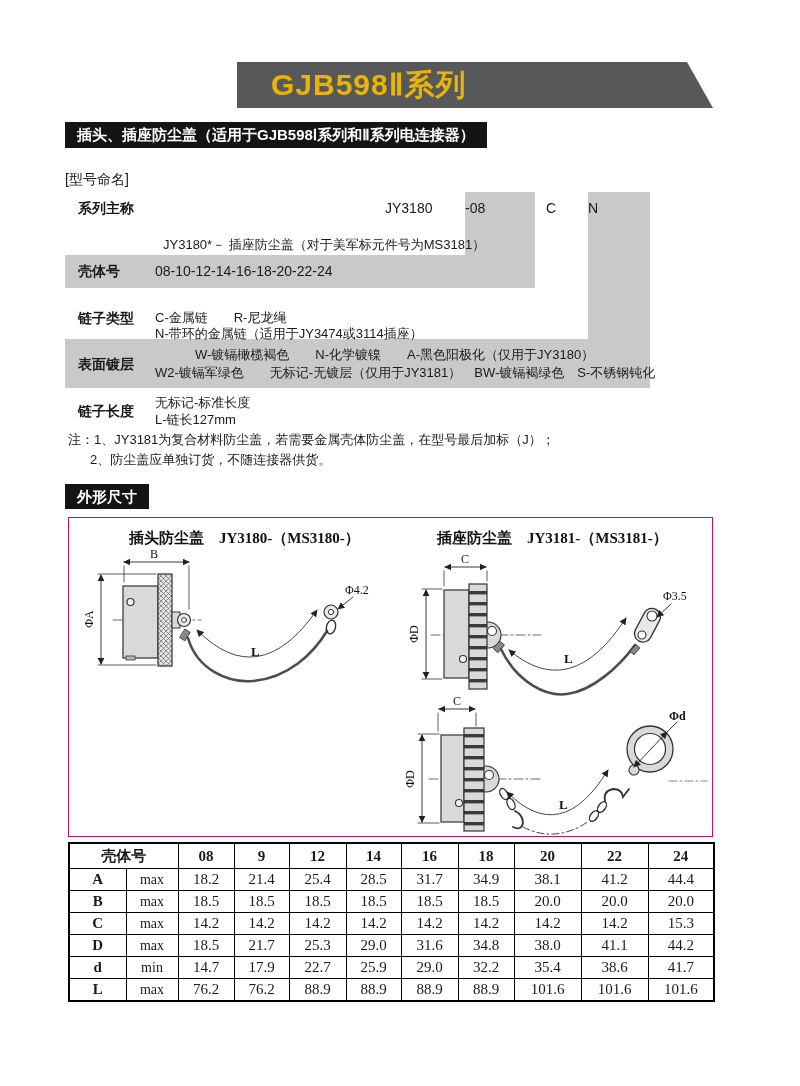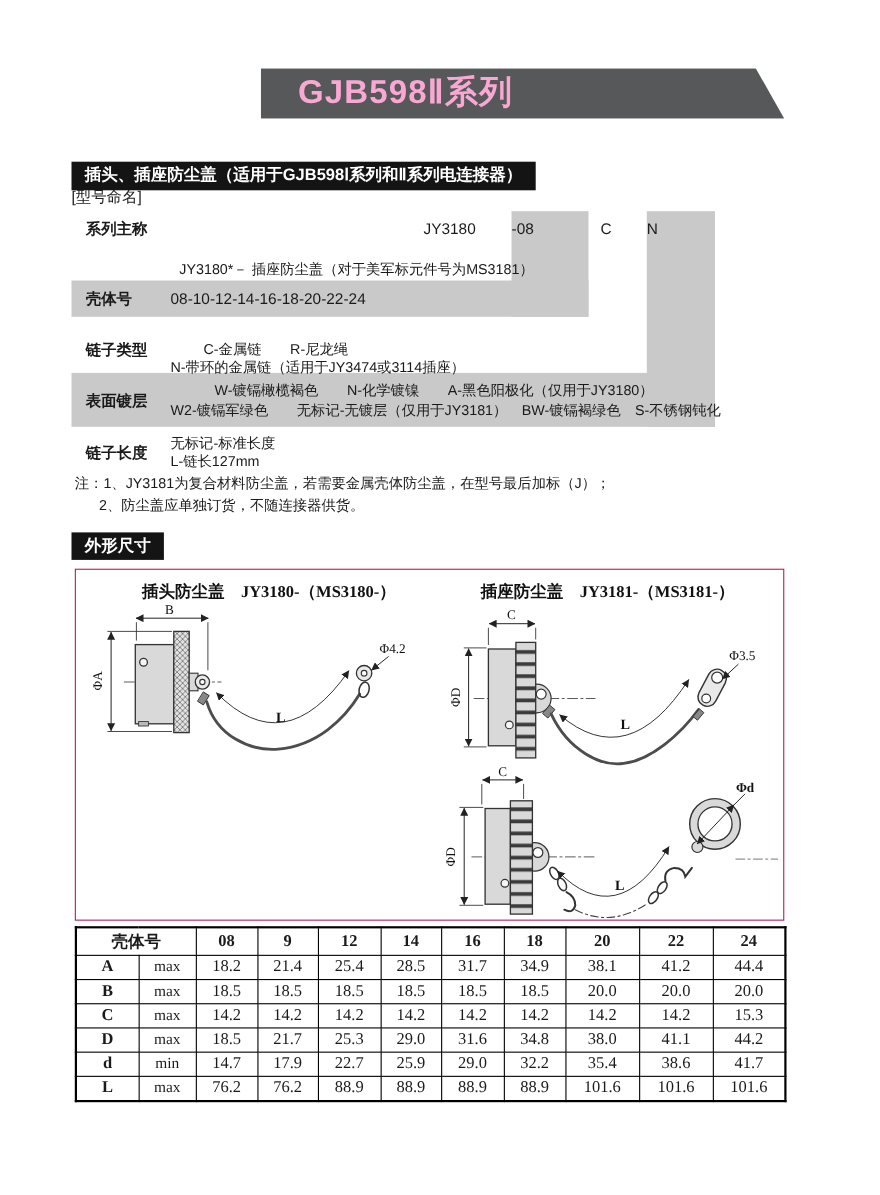--- a/index.html
+++ b/index.html
@@ -2,21 +2,21 @@
 <html><head>
 <meta charset="utf-8">
 <style>
   html,body{margin:0;padding:0;background:#fff;}
   #page{position:relative;width:800px;height:1086px;background:#ffffff;overflow:hidden;
         font-family:"Liberation Sans",sans-serif;color:#1a1a1a;}
   .abs{position:absolute;}
   
   #banner{left:237px;top:62px;width:476px;height:46px;background:#575859;
           clip-path:polygon(0 0,450px 0,100% 100%,0 100%);}
-  #banner .t{color:#f9a8d4;font-weight:bold;font-size:30px;line-height:46px;padding-left:34px;letter-spacing:1px;}
+  #banner .t{color:#eab308;font-weight:bold;font-size:30px;line-height:46px;padding-left:34px;letter-spacing:1px;}
   
   .blackbar{background:#141414;color:#fff;font-weight:bold;font-size:15px;height:26px;
             line-height:26px;padding:0 12px;white-space:nowrap;}
   
   .graybox{background:#c9c9c9;}
   .lbl{font-weight:bold;font-size:14px;white-space:nowrap;}
   .txt{font-size:13px;white-space:nowrap;}
   .code{font-size:14px;text-align:left;}
   
   #frame{left:68px;top:517px;width:643px;height:318px;border:1px solid #be185d;}
@@ -32,41 +32,41 @@
 </style>
 </head>
 <body>
 
 <div id="page">
 
   <div class="abs" id="banner">
     <div class="t">GJB598Ⅱ系列</div>
   </div>
 
-  <div class="abs blackbar" style="left:65px;top:147px;">插头、插座防尘盖（适用于GJB598Ⅰ系列和Ⅱ系列电连接器）</div>
+  <div class="abs blackbar" style="left:65px;top:122px;">插头、插座防尘盖（适用于GJB598Ⅰ系列和Ⅱ系列电连接器）</div>
 
   <div class="abs" style="left:65px;top:171px;font-size:14px;">[型号命名]</div>
 
   <div class="abs graybox" style="left:465px;top:192px;width:70px;height:96px;"></div>
   <div class="abs graybox" style="left:588px;top:192px;width:62px;height:196px;"></div>
   <div class="abs graybox" style="left:65px;top:255px;width:470px;height:33px;"></div>
   <div class="abs graybox" style="left:65px;top:339px;width:585px;height:49px;"></div>
 
   <div class="abs lbl" style="left:78px;top:200px;">系列主称</div>
   <div class="abs code" style="left:385px;top:200px;width:72px;text-align:left;">JY3180</div>
   <div class="abs code" style="left:465px;top:200px;width:70px;">-08</div>
   <div class="abs code" style="left:546px;top:200px;width:36px;">C</div>
   <div class="abs code" style="left:588px;top:200px;width:62px;">N</div>
   <div class="abs txt" style="left:163px;top:236px;">JY3180*－ 插座防尘盖（对于美军标元件号为MS3181）</div>
 
   <div class="abs lbl" style="left:78px;top:263px;">壳体号</div>
   <div class="abs txt" style="left:155px;top:263px;font-size:14px;">08-10-12-14-16-18-20-22-24</div>
 
   <div class="abs lbl" style="left:78px;top:310px;">链子类型</div>
-  <div class="abs txt" style="left:155px;top:309px;margin-left:30px;">C-金属链　　R-尼龙绳</div>
+  <div class="abs txt" style="left:155px;top:309px;">C-金属链　　R-尼龙绳</div>
   <div class="abs txt" style="left:155px;top:325px;">N-带环的金属链（适用于JY3474或3114插座）</div>
 
   <div class="abs lbl" style="left:78px;top:356px;">表面镀层</div>
   <div class="abs txt" style="left:155px;top:346px;margin-left:40px;">W-镀镉橄榄褐色　　N-化学镀镍　　A-黑色阳极化（仅用于JY3180）</div>
   <div class="abs txt" style="left:155px;top:364px;">W2-镀镉军绿色　　无标记-无镀层（仅用于JY3181）　BW-镀镉褐绿色　S-不锈钢钝化</div>
 
   <div class="abs lbl" style="left:78px;top:403px;">链子长度</div>
   <div class="abs txt" style="left:155px;top:394px;">无标记-标准长度</div>
   <div class="abs txt" style="left:155px;top:411px;">L-链长127mm</div>
 

